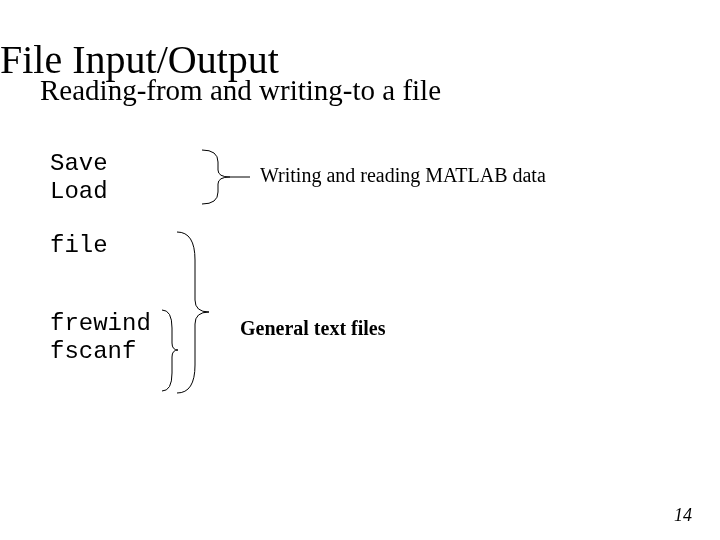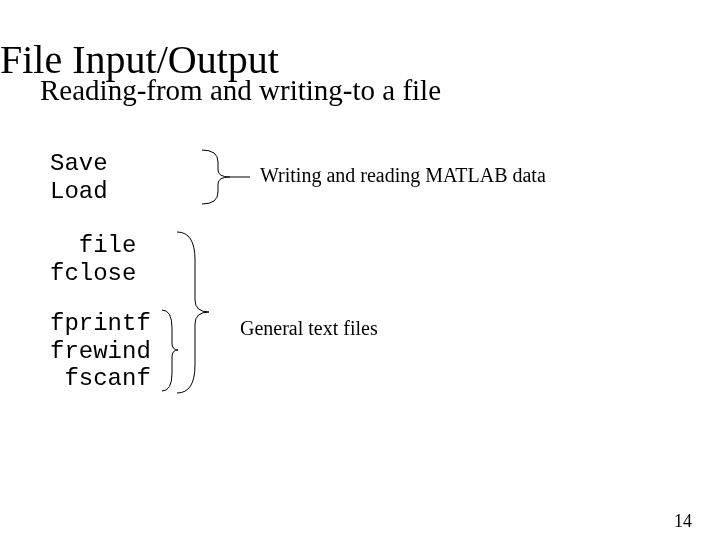--- a/index.html
+++ b/index.html
@@ -33,37 +33,37 @@
     top: 74px;
     left: 40px;
     font-size: 29px;
   }
   .code {
     font-family: "Courier New", Courier, monospace;
     font-size: 24px;
     line-height: 1.15;
     position: absolute;
     left: 50px;
-    text-align: right;
   }
   .group1 { top: 150px; }
   .group2 { top: 232px; }
   .group3 { top: 310px; }
   .desc {
     position: absolute;
     font-size: 20px;
     text-align: right;
   }
   .desc1 { top: 164px; left: 260px; }
-  .desc2 { top: 317px; left: 240px; }
+  .desc2 { top: 317px; left: 240px; font-weight: bold; }
   .pagenum {
     position: absolute;
     right: 28px;
-    bottom: 8px;
+    bottom: 14px;
     font-size: 18px;
+    font-style: italic;
   }
   svg.brace {
     position: absolute;
     overflow: visible;
   }
 </style>
 </head>
 <body>
 
 <div class="slide">
@@ -71,25 +71,23 @@
   <div class="title">File Input/Output</div>
   <div class="subtitle">Reading-from and writing-to a file</div>
 
   <div class="code group1">
     <div>Save</div>
     <div>Load</div>
   </div>
 
   <div class="code group2">
     <div>file</div>
-    <div>fclose</div>
   </div>
 
   <div class="code group3">
-    <div>fprintf</div>
     <div>frewind</div>
     <div>fscanf</div>
   </div>
 
   <svg class="brace" style="left:200px; top:148px;" width="50" height="58">
     <path d="M2,2 Q18,2 18,14 L18,22 Q18,29 30,29 Q18,29 18,36 L18,44 Q18,56 2,56" fill="none" stroke="#000" stroke-width="1"></path>
     <line x1="30" y1="29" x2="50" y2="29" stroke="#000" stroke-width="1"></line>
   </svg>
   <div class="desc desc1">Writing and reading MATLAB data</div>
 

